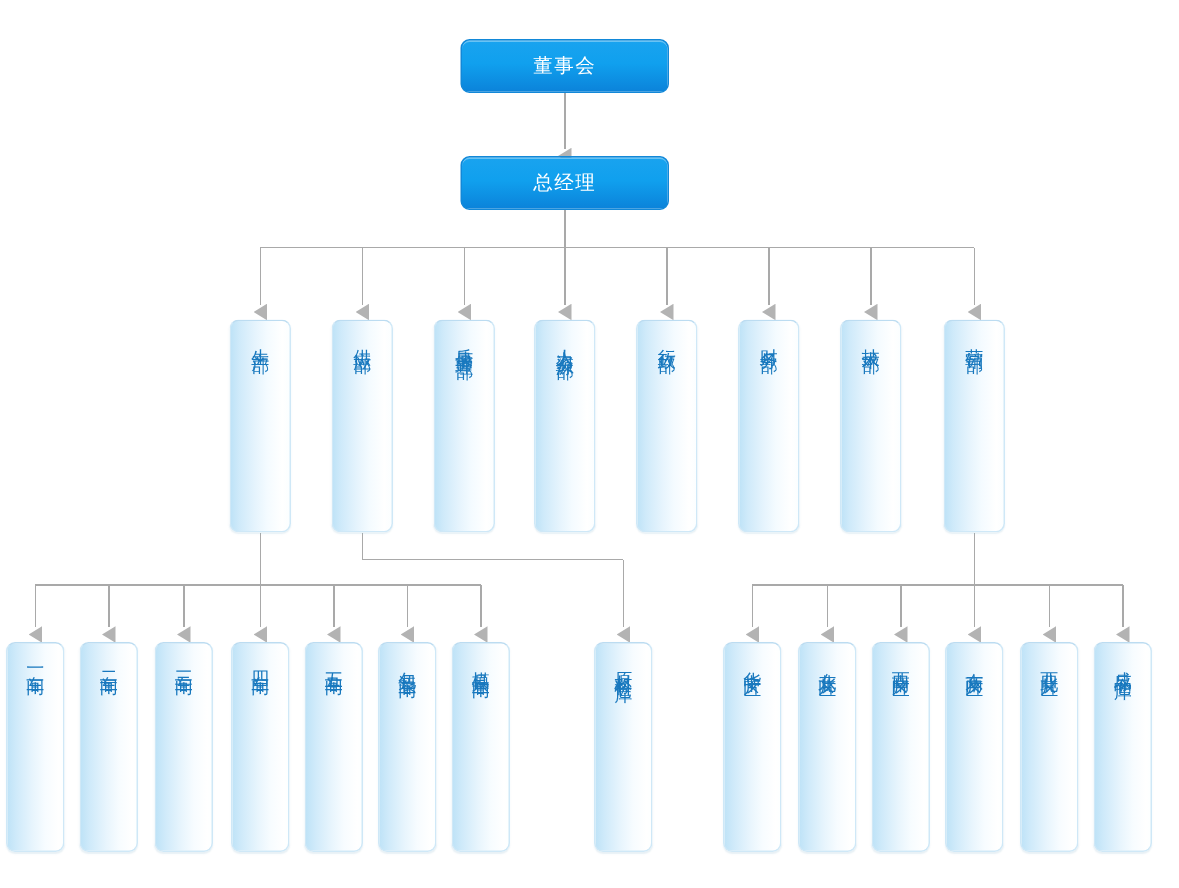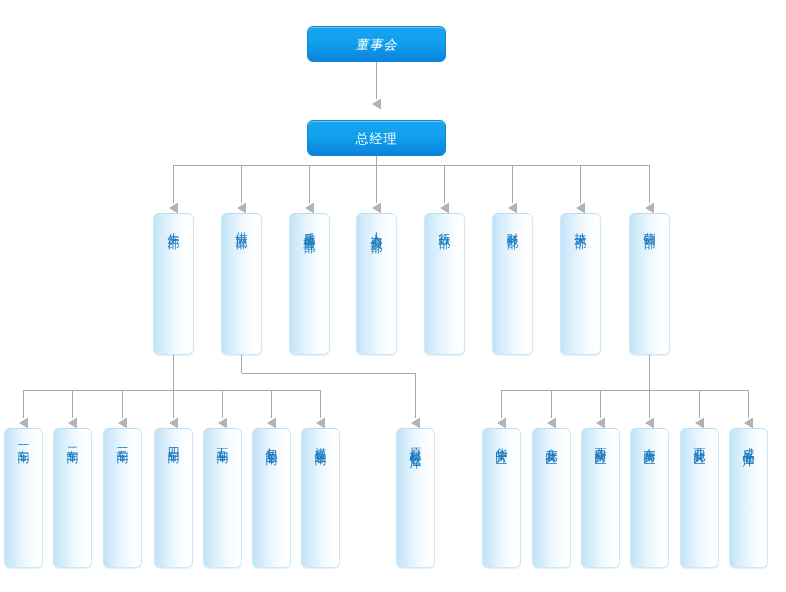--- a/index.html
+++ b/index.html
@@ -138,25 +138,25 @@
       <line x1="501.5" y1="390" x2="748.5" y2="390"></line>
       <line x1="501.5" y1="390" x2="501.5" y2="418" marker-end="url(#arrow)"></line>
       <line x1="551.5" y1="390" x2="551.5" y2="418" marker-end="url(#arrow)"></line>
       <line x1="600.5" y1="390" x2="600.5" y2="418" marker-end="url(#arrow)"></line>
       <line x1="649.5" y1="390" x2="649.5" y2="418" marker-end="url(#arrow)"></line>
       <line x1="699.5" y1="390" x2="699.5" y2="418" marker-end="url(#arrow)"></line>
       <line x1="748.5" y1="390" x2="748.5" y2="418" marker-end="url(#arrow)"></line>
     </g>
   </svg>
 
-  <div class="node primary" style="left:307px; top:26px; width:139px; height:36px;font-style:italic;">
+  <div class="node primary" style="left:307px; top:26px; width:139px; height:36px;">
     <span class="node-label">董事会</span>
   </div>
 
-  <div class="node primary" style="left:307px; top:120px; width:139px; height:36px;">
+  <div class="node primary" style="left:307px; top:104px; width:139px; height:36px;">
     <span class="node-label">总经理</span>
   </div>
 
   <div class="node branch" style="left:153px; top:213px; width:41px; height:142px;">
     <span class="node-label">生产部</span>
   </div>
   <div class="node branch" style="left:221px; top:213px; width:41px; height:142px;">
     <span class="node-label">供应部</span>
   </div>
   <div class="node branch" style="left:289px; top:213px; width:41px; height:142px;">

